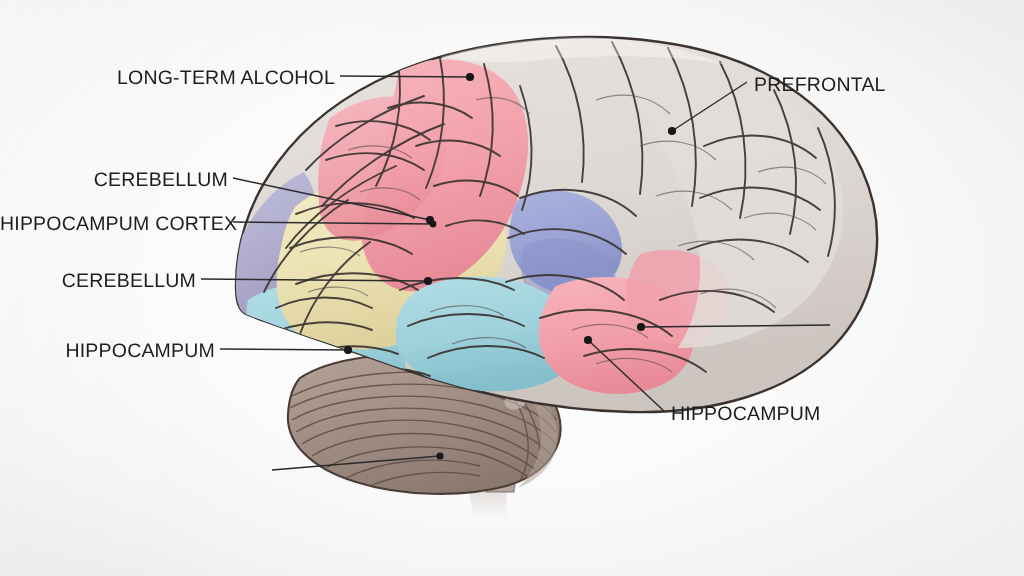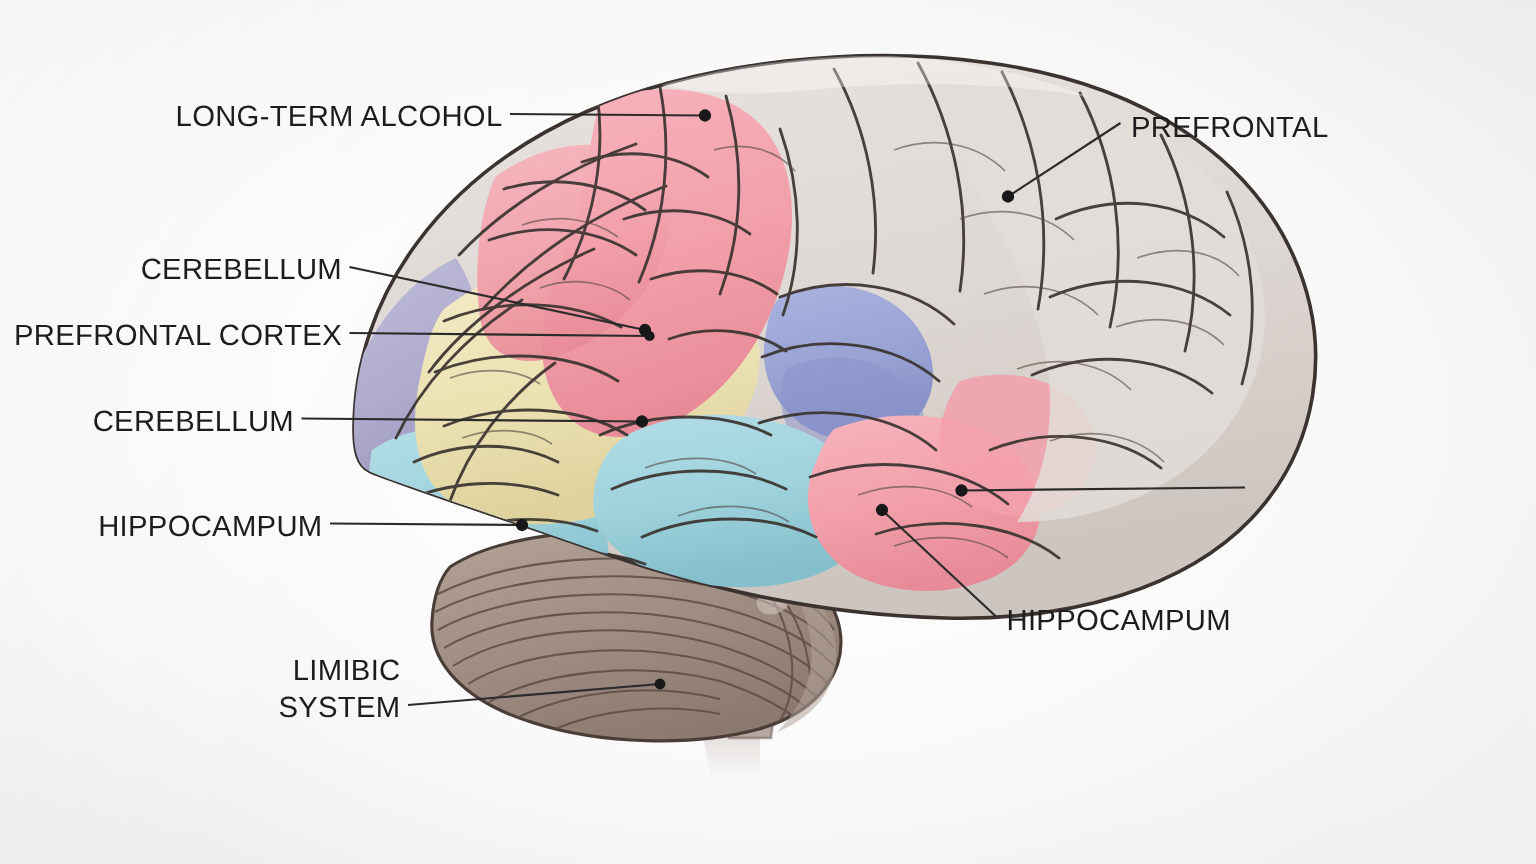--- a/index.html
+++ b/index.html
@@ -302,27 +302,25 @@
       <circle cx="672" cy="131" r="4.1"></circle>
       <circle cx="641" cy="327" r="4.1"></circle>
       <circle cx="588" cy="340" r="4.1"></circle>
     </g>
   </svg>
 
   <div class="lbl l" style="left:0;width:335px;top:66px;">LONG-TERM ALCOHOL</div>
 
   <div class="lbl l" style="left:0;width:228px;top:168px;">CEREBELLUM</div>
 
-  <div class="lbl l" style="left:0;width:228px;top:212px;">PREFRONTAL CORTEX</div>
+  <div class="lbl l" style="left:0;width:228px;top:212px;">HIPPOCAMPUM CORTEX</div>
 
   <div class="lbl l" style="left:0;width:196px;top:269px;">CEREBELLUM</div>
 
   <div class="lbl l" style="left:0;width:215px;top:339px;">HIPPOCAMPUM</div>
 
-  <div class="lbl l" style="left:0;width:267px;top:435px;">LIMIBIC
-SYSTEM</div>
 
   <div class="lbl r" style="left:754px;top:73px;">PREFRONTAL</div>
 
 
   <div class="lbl r" style="left:671px;top:402px;">HIPPOCAMPUM</div>
 
 </div>
 
 </body></html>

